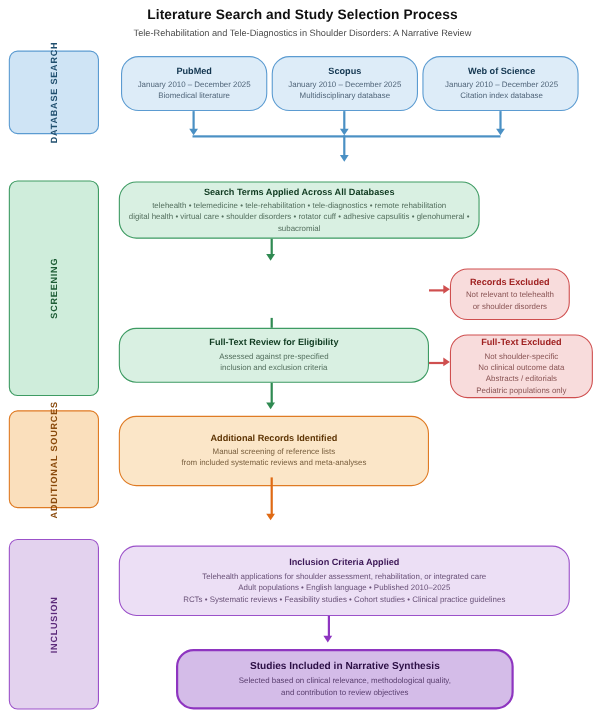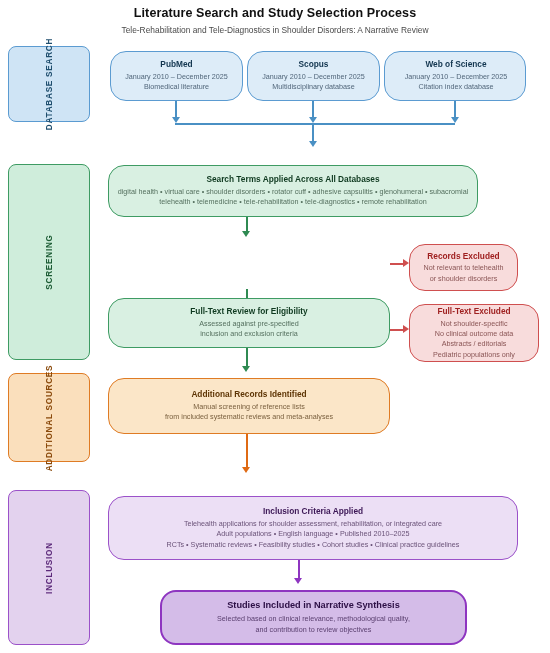--- a/index.html
+++ b/index.html
@@ -203,24 +203,24 @@
     <div class="vline c-blue" style="left:312.4px; top:101px; height:18px;"></div>
     <div class="arrow-d c-blue-a" style="left:308.6px; top:117px;"></div>
     <div class="vline c-blue" style="left:454.4px; top:101px; height:18px;"></div>
     <div class="arrow-d c-blue-a" style="left:450.6px; top:117px;"></div>
 
     <div class="hline c-blue" style="left:175px; top:123px; width:280px;"></div>
     <div class="vline c-blue" style="left:312.4px; top:123px; height:20px;"></div>
     <div class="arrow-d c-blue-a" style="left:308.6px; top:141px;"></div>
   </div>
 
-  <div class="node n-green" style="left:108px; top:165px; width:370px; height:52px;">
+  <div class="node n-green" style="left:108px; top:165px; width:328px; height:52px;">
     <div class="hd">Search Terms Applied Across All Databases</div>
+    <div class="ln">telehealth • telemedicine • tele-rehabilitation • tele-diagnostics • remote rehabilitation</div>
     <div class="ln">digital health • virtual care • shoulder disorders • rotator cuff • adhesive capsulitis • glenohumeral • subacromial</div>
-    <div class="ln">telehealth • telemedicine • tele-rehabilitation • tele-diagnostics • remote rehabilitation</div>
   </div>
 
   <div class="conn">
     <div class="vline c-green" style="left:246.2px; top:217px; height:16px;"></div>
     <div class="arrow-d c-green-a" style="left:242.4px; top:231px;"></div>
   </div>
 
 
   <div class="conn">
     <div class="hline c-red" style="left:390px; top:263.2px; width:14px;"></div>
@@ -254,21 +254,21 @@
     <div class="ln">No clinical outcome data</div>
     <div class="ln">Abstracts / editorials</div>
     <div class="ln">Pediatric populations only</div>
   </div>
 
   <div class="conn">
     <div class="vline c-green" style="left:246.2px; top:348px; height:20px;"></div>
     <div class="arrow-d c-green-a" style="left:242.4px; top:366px;"></div>
   </div>
 
-  <div class="node n-orange" style="left:108px; top:378px; width:282px; height:56px;text-align:center;">
+  <div class="node n-orange" style="left:108px; top:378px; width:282px; height:64px;text-align:center;">
     <div class="hd">Additional Records Identified</div>
     <div class="ln">Manual screening of reference lists</div>
     <div class="ln">from included systematic reviews and meta-analyses</div>
   </div>
 
   <div class="conn">
     <div class="vline c-orange" style="left:246.2px; top:434px; height:35px;"></div>
     <div class="arrow-d c-orange-a" style="left:242.4px; top:467px;"></div>
   </div>
 

